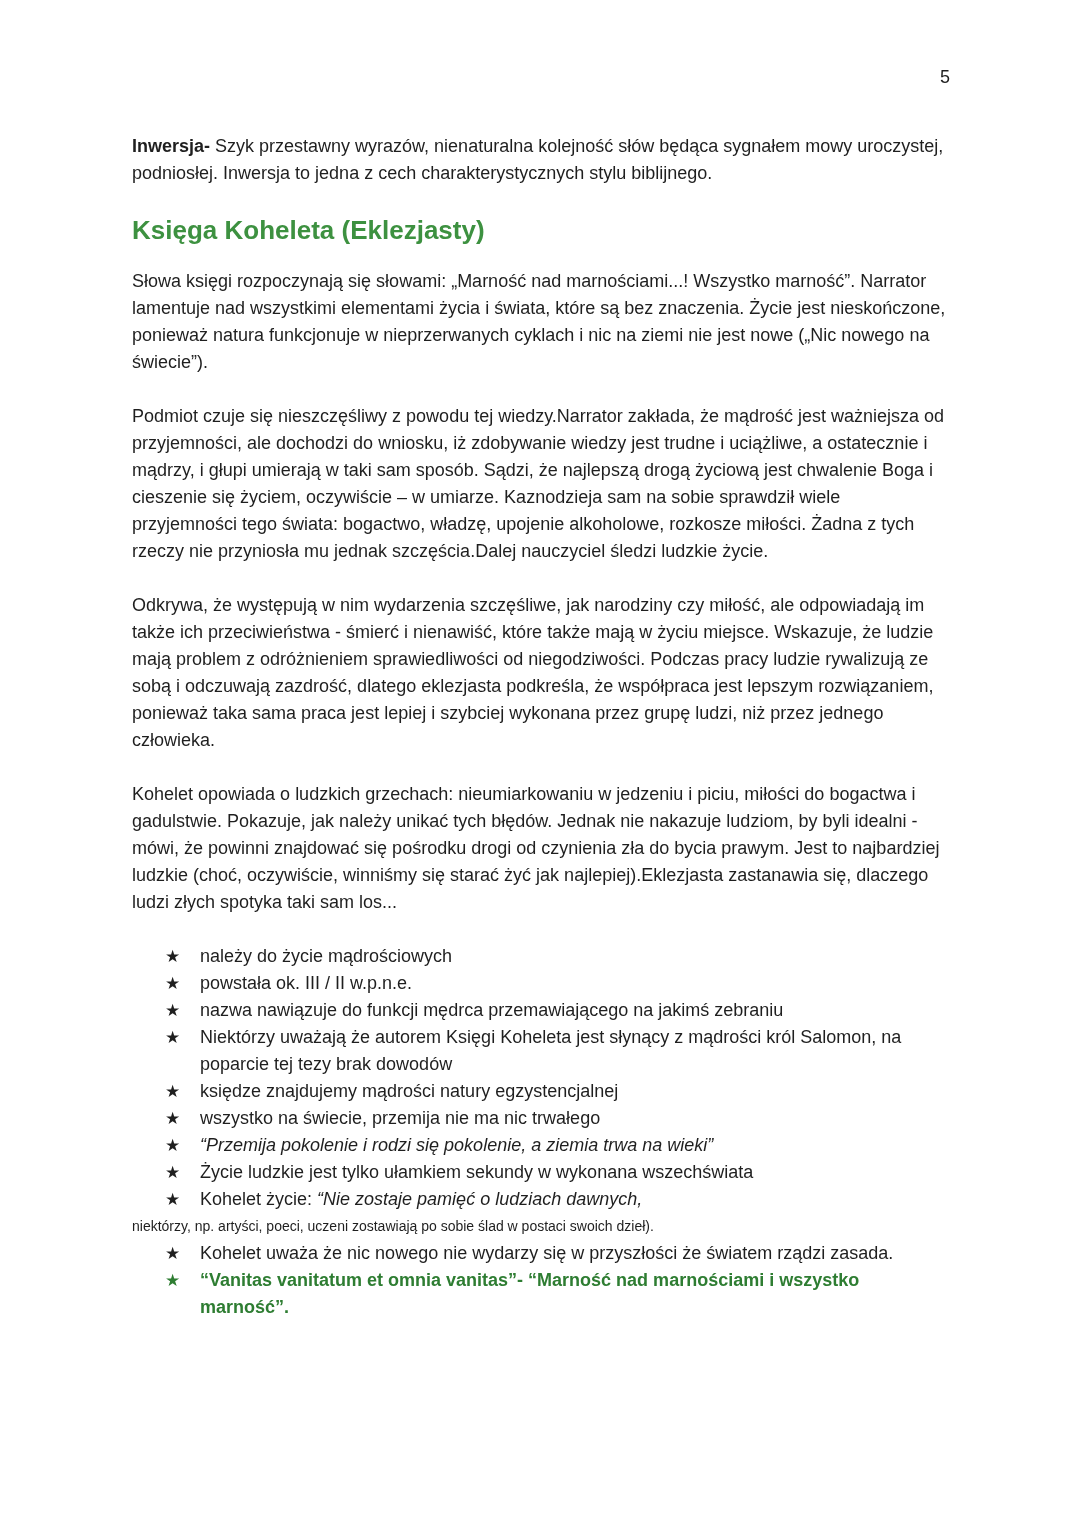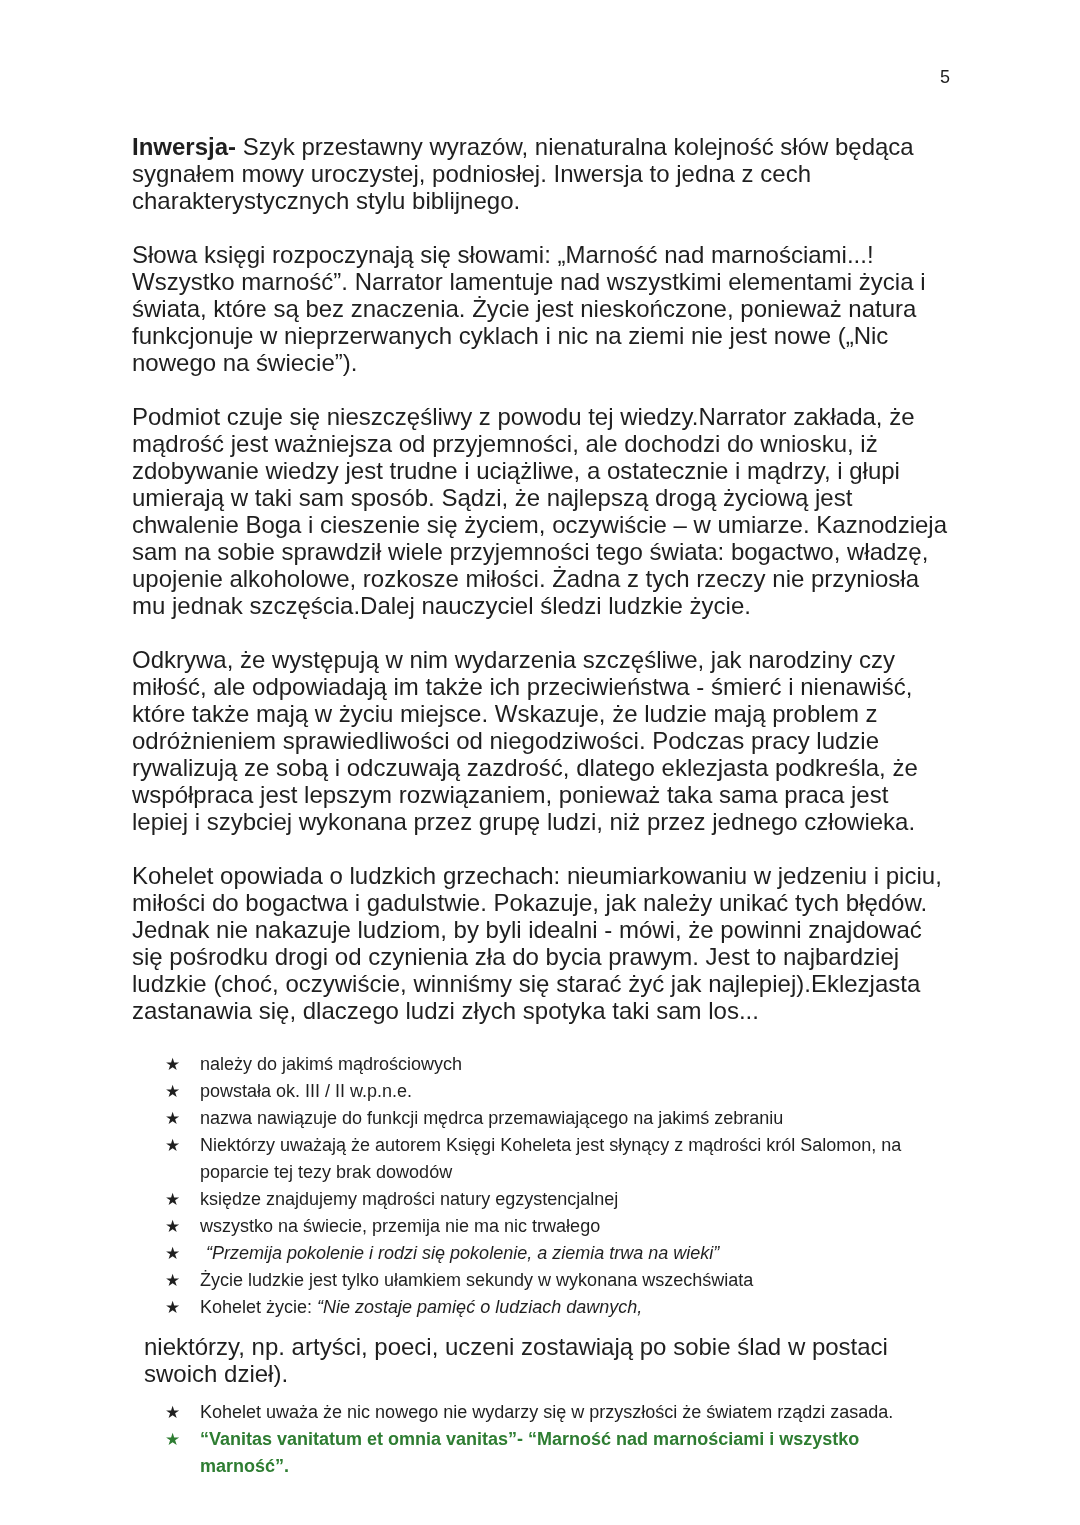--- a/index.html
+++ b/index.html
@@ -17,21 +17,21 @@
     padding: 64px 130px 40px 132px;
     background: #ffffff;
   }
   .page-number {
     text-align: right;
     font-size: 18px;
     line-height: 27px;
     margin-bottom: 42px;
   }
   p.body-par {
-    font-size: 24px;
+    font-size: 18px;
     line-height: 27px;
     margin: 0 0 27px 0;
   }
   p.body-par b { font-weight: 700; }
   h1.section-heading {
     color: #3d9140;
     font-size: 26px;
     line-height: 33px;
     font-weight: 700;
     margin: 0 0 21px 0;
@@ -44,57 +44,58 @@
     display: flex;
     font-size: 18px;
     line-height: 27px;
   }
   .star-item .star {
     flex: none;
     width: 35px;
     font-size: 17px;
   }
   .star-item .item-text { flex: 1; }
-  .item-italic .item-text { font-style: italic; margin-left: 6px; }
+  .item-italic .item-text { font-style: italic; }
   .quote-line2 {
     display: block;
     padding-left: 6px;
   }
   .quote-line2 em, .item-text em { font-style: italic; text-align: right; }
   .item-vanitas .item-text {
     font-weight: 700;
     color: #2e7d32;
   }
   .item-vanitas .star { color: #2e7d32; }
   p.continuation {
-    font-size: 24px;
+    font-size: 14px;
     line-height: 27px;
-    margin: 12px;
+    margin: 0;
   }
 </style>
 </head>
 <body>
 
 <div class="page">
 
   <div class="page-number">5</div>
 
   <p class="body-par"><b>Inwersja-</b><span> Szyk przestawny wyrazów, nienaturalna kolejność słów będąca sygnałem mowy uroczystej, podniosłej. Inwersja to jedna z cech charakterystycznych stylu biblijnego.</span></p>
 
+  <h1 class="section-heading">Księga Koheleta (Eklezjasty)</h1>
 
   <p class="body-par">Słowa księgi rozpoczynają się słowami: „Marność nad marnościami...! Wszystko marność”. Narrator lamentuje nad wszystkimi elementami życia i świata, które są bez znaczenia. Życie jest nieskończone, ponieważ natura funkcjonuje w nieprzerwanych cyklach i nic na ziemi nie jest nowe („Nic nowego na świecie”).</p>
   <p class="body-par">Podmiot czuje się nieszczęśliwy z powodu tej wiedzy.Narrator zakłada, że mądrość jest ważniejsza od przyjemności, ale dochodzi do wniosku, iż zdobywanie wiedzy jest trudne i uciążliwe, a ostatecznie i mądrzy, i głupi umierają w taki sam sposób. Sądzi, że najlepszą drogą życiową jest chwalenie Boga i cieszenie się życiem, oczywiście – w umiarze. Kaznodzieja sam na sobie sprawdził wiele przyjemności tego świata: bogactwo, władzę, upojenie alkoholowe, rozkosze miłości. Żadna z tych rzeczy nie przyniosła mu jednak szczęścia.Dalej nauczyciel śledzi ludzkie życie.</p>
   <p class="body-par">Odkrywa, że występują w nim wydarzenia szczęśliwe, jak narodziny czy miłość, ale odpowiadają im także ich przeciwieństwa - śmierć i nienawiść, które także mają w życiu miejsce. Wskazuje, że ludzie mają problem z odróżnieniem sprawiedliwości od niegodziwości. Podczas pracy ludzie rywalizują ze sobą i odczuwają zazdrość, dlatego eklezjasta podkreśla, że współpraca jest lepszym rozwiązaniem, ponieważ taka sama praca jest lepiej i szybciej wykonana przez grupę ludzi, niż przez jednego człowieka.</p>
   <p class="body-par">Kohelet opowiada o ludzkich grzechach: nieumiarkowaniu w jedzeniu i piciu, miłości do bogactwa i gadulstwie. Pokazuje, jak należy unikać tych błędów. Jednak nie nakazuje ludziom, by byli idealni - mówi, że powinni znajdować się pośrodku drogi od czynienia zła do bycia prawym. Jest to najbardziej ludzkie (choć, oczywiście, winniśmy się starać żyć jak najlepiej).Eklezjasta zastanawia się, dlaczego ludzi złych spotyka taki sam los...</p>
 
   <div class="star-list">
 
     <div class="star-item">
       <span class="star">★</span>
-      <span class="item-text">należy do jakimś mądrościowych</span>
+      <span class="item-text">należy do życie mądrościowych</span>
     </div>
 
     <div class="star-item">
       <span class="star">★</span>
       <span class="item-text">powstała ok. III / II w.p.n.e.</span>
     </div>
 
     <div class="star-item">
       <span class="star">★</span>
       <span class="item-text">nazwa nawiązuje do funkcji  mędrca przemawiającego na jakimś zebraniu</span>

